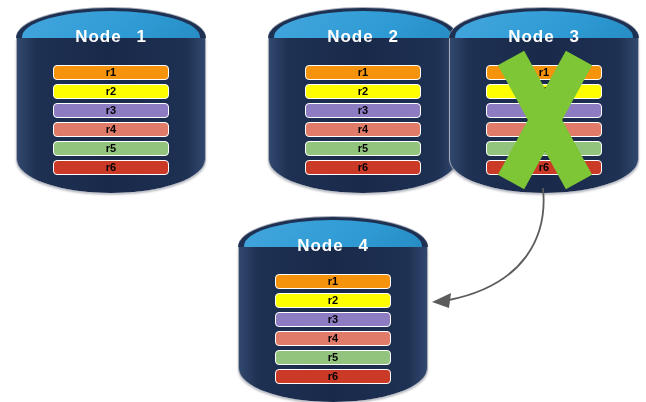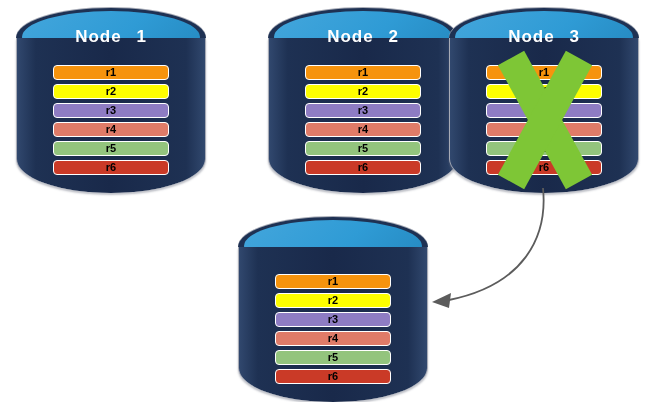--- a/index.html
+++ b/index.html
@@ -169,20 +169,21 @@
       <line class="cross-line" x1="20" y1="10" x2="88" y2="134"></line>
       <line class="cross-line" x1="88" y1="10" x2="20" y2="134"></line>
     </svg>
   </div>
 
   <div class="cylinder" style="left:238px; top:217px;">
     <div class="cyl-top">
       <div class="cyl-top-inner"></div>
     </div>
     <div class="cyl-body"></div>
+    <div class="cyl-title">Node 4</div>
     <div class="rows">
       <div class="row" style="background: rgb(246, 147, 13);">r1</div>
       <div class="row" style="background: rgb(254, 254, 0);">r2</div>
       <div class="row" style="background: rgb(142, 124, 195);">r3</div>
       <div class="row" style="background: rgb(223, 123, 104);">r4</div>
       <div class="row" style="background: rgb(147, 196, 125);">r5</div>
       <div class="row" style="background: rgb(202, 58, 39);">r6</div>
     </div>
   </div>
 

